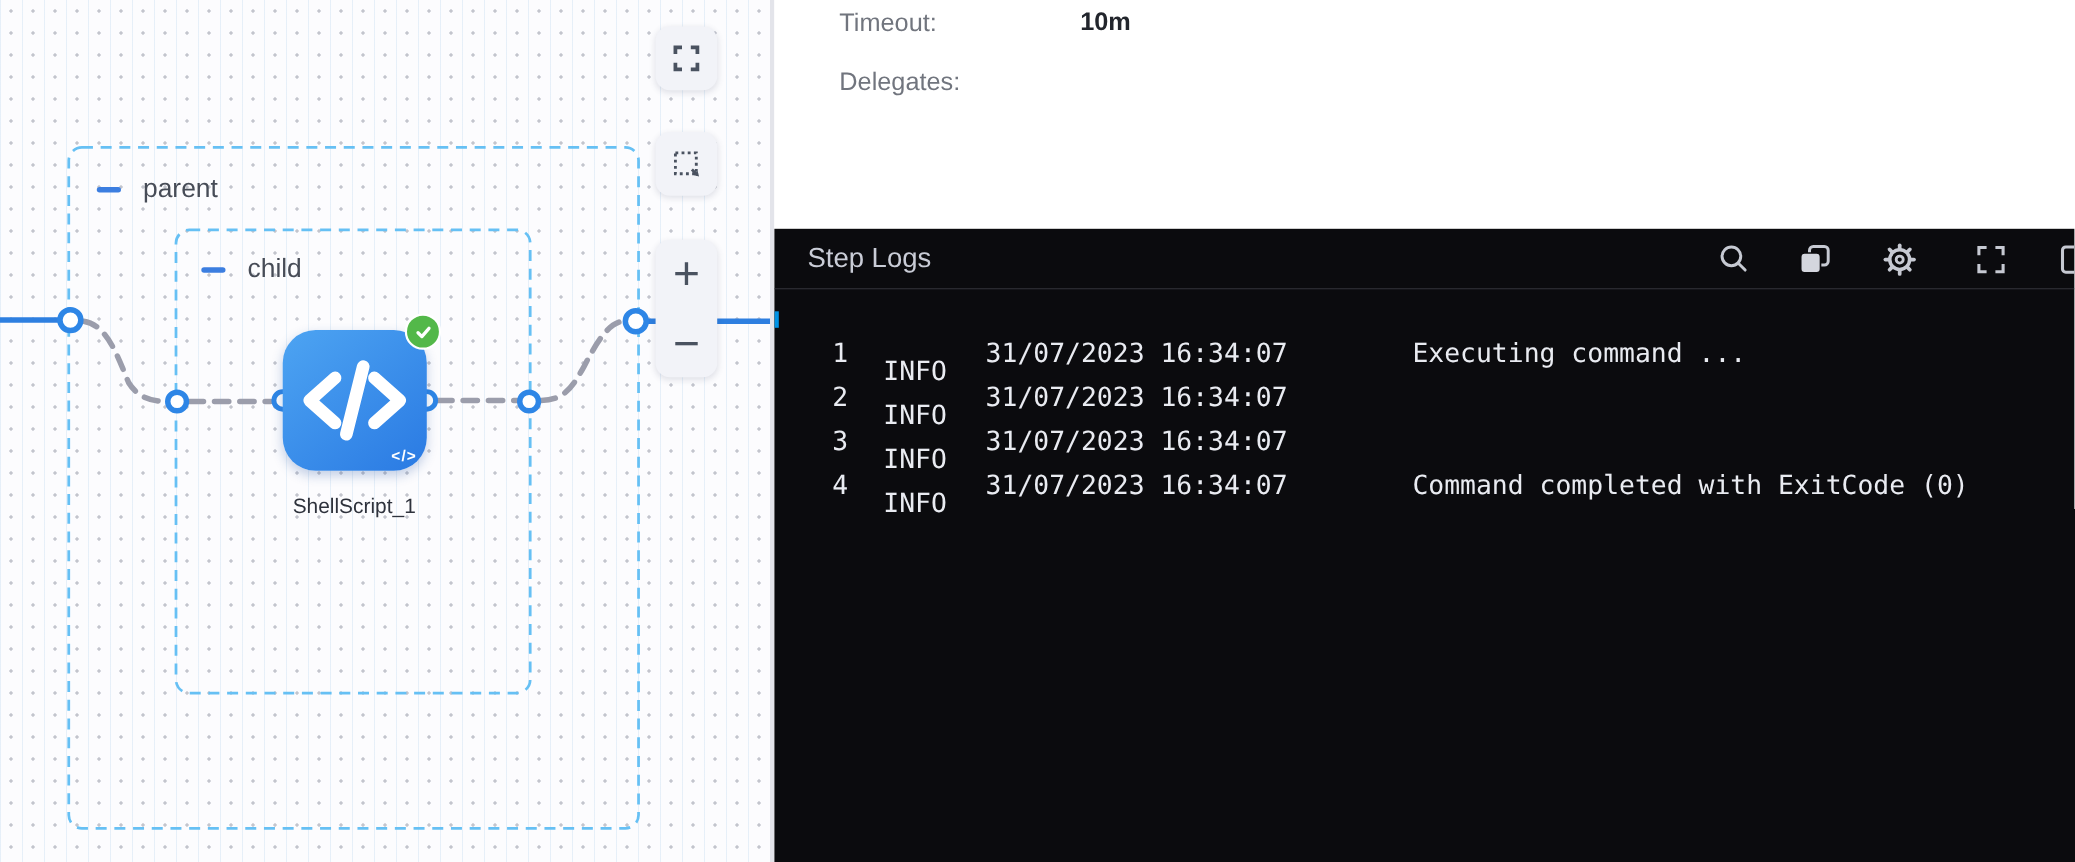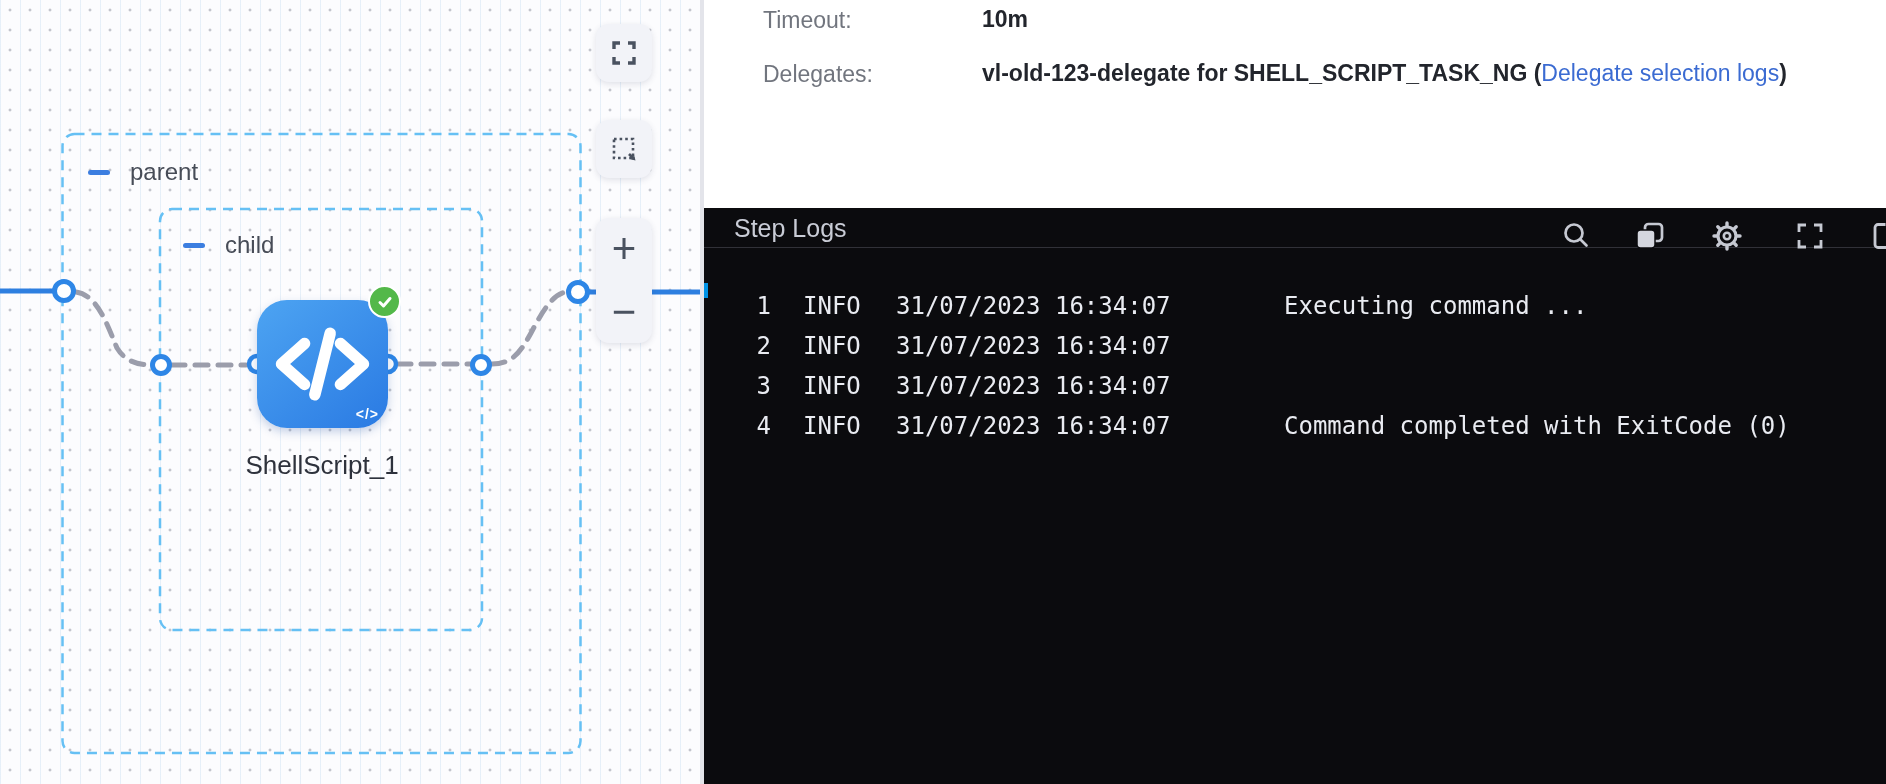--- a/index.html
+++ b/index.html
@@ -32,21 +32,21 @@
     position:absolute; right:9px; bottom:6px; color:#fff;
     font-size:14px; font-weight:bold; letter-spacing:1px;
   }
   .node-badge {
     position:absolute; right:-13px; top:-15px; width:33px; height:33px;
     border-radius:50%; background:#53b849; border:2px solid #fff;
     display:flex; align-items:center; justify-content:center;
   }
   .node-label {
     position:absolute; left:322px; top:450px; transform:translateX(-50%);
-    font-size:26px; color:#2e323c; white-space:nowrap;
+    font-size:19px; color:#2e323c; white-space:nowrap;
   }
 
   .ctrl-btn {
     position:absolute; left:596px; width:56px; background:#f2f3f8;
     border:none; border-radius:13px; box-shadow:0 2px 6px rgba(50,60,90,0.14);
     display:flex; align-items:center; justify-content:center; cursor:pointer;
   }
   .ctrl-group {
     position:absolute; left:596px; top:218px; width:56px; height:125px;
     background:#f2f3f8; border-radius:13px; box-shadow:0 2px 6px rgba(50,60,90,0.14);
@@ -67,35 +67,35 @@
 
   .view-logs-btn {
     position:absolute; left:277px; top:105px; width:416px; height:44px;
     background:#fff; border:2px solid #3b6fd6; border-radius:8px;
     font-family:"Liberation Sans", sans-serif; font-size:24px; font-weight:700; color:#3565cf;
     display:flex; align-items:center; justify-content:center; cursor:pointer;
   }
 
   
   .logs { position:absolute; left:0; top:208px; width:1182px; height:576px; background:#0b0b0e; overflow:hidden; }
-  .logs-header { position:relative; height:40px; border-bottom:1px solid #313138; }
+  .logs-header { position:relative; height:55px; border-bottom:1px solid #313138; }
   .logs-title { position:absolute; left:30px; top:50%; transform:translateY(-50%);
                 font-size:25px; color:#c9ccd6; }
   .logs-icon { position:absolute; top:11px; width:34px; height:34px; cursor:pointer; }
   .scroll-tick { position:absolute; left:0; top:75px; width:4px; height:15px; background:#0092e4; }
 
   .log-rows { margin-top:38px; }
   .log-row {
     display:grid; grid-template-columns:67px 125px 388px 1fr;
     height:40px; line-height:40px;
     font-family:"DejaVu Sans Mono", monospace; font-size:24px; color:#e9ebf1;
     white-space:pre;
   }
   .log-num  { text-align:right; }
-  .log-lvl  { padding-left:32px; }
+  .log-lvl  { padding-left:32px;margin-top:16px; }
 </style>
 </head>
 <body>
 
 <div id="app">
 
   <div class="canvas">
 
     <svg class="canvas-svg" width="700" height="784" viewBox="0 0 700 784">
 
@@ -172,21 +172,20 @@
   </div>
 
   <div class="v-divider"></div>
 
   <div class="right">
 
     <div class="detail-label" style="top:7px;">Timeout:</div>
     <div class="detail-value" style="top:6px;">10m</div>
 
     <div class="detail-label" style="top:61px;">Delegates:</div>
-    <div class="detail-value" style="top:60px;"><span>vl-old-123-delegate for SHELL_SCRIPT_TASK_NG (</span><span class="detail-link">Delegate selection logs</span><span>)</span></div>
 
 
     <div class="logs">
       <div class="logs-header">
         <div class="logs-title">Step Logs</div>
 
         <svg class="logs-icon" style="left:855px;" viewBox="0 0 34 34">
           <circle cx="15" cy="14" r="8.5" fill="none" stroke="#c6c9d2" stroke-width="2.7"></circle>
           <line x1="21.5" y1="20.5" x2="27.5" y2="26.5" stroke="#c6c9d2" stroke-width="2.7" stroke-linecap="round"></line>
         </svg>

